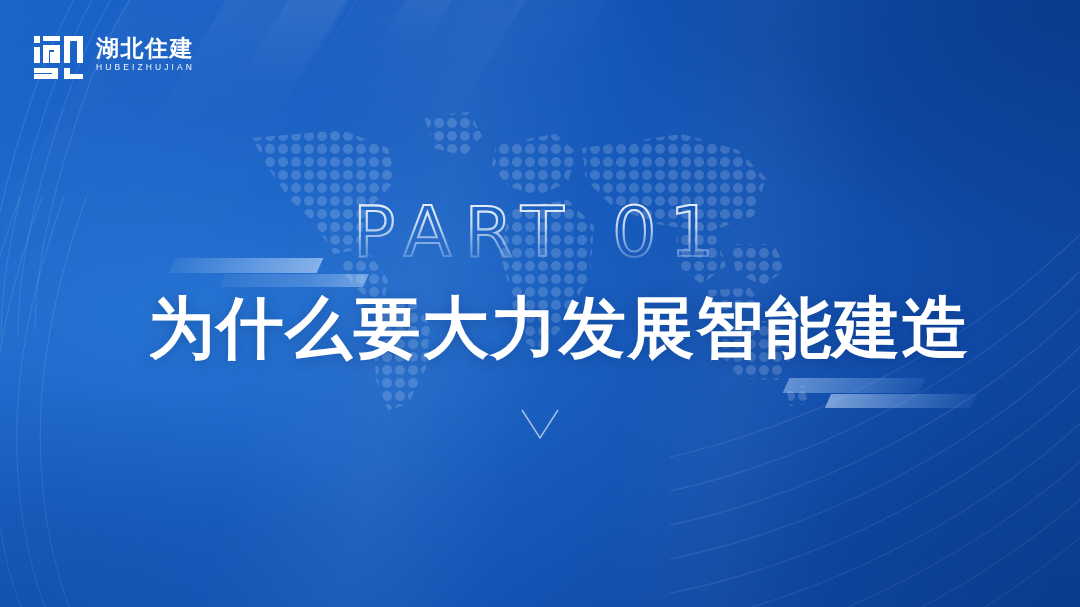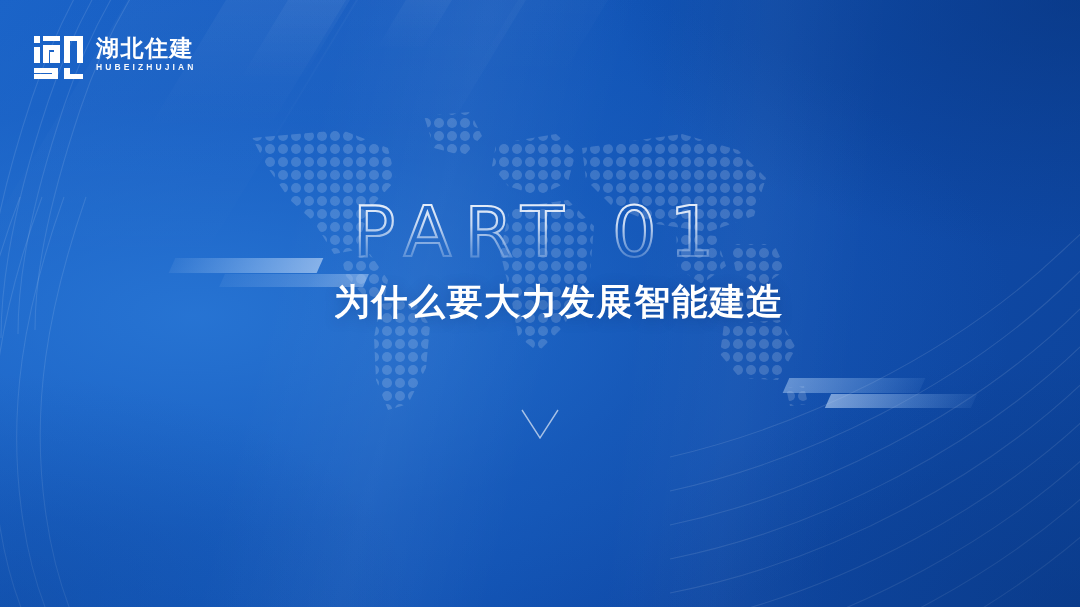--- a/index.html
+++ b/index.html
@@ -87,21 +87,21 @@
   .logo-cn {
     font-size:23px; line-height:1;
     font-weight:700; color:#ffffff;
     letter-spacing:1.5px;
     font-family:"DejaVu Sans","Liberation Sans",sans-serif;
     white-space:nowrap;
   }
   .logo-en {
     font-size:8.5px; line-height:1;
     color:#ffffff; letter-spacing:3.1px;
-    font-weight:700;
+    font-weight:400;
     white-space:nowrap;
     opacity:.95;
   }
 
   
   .bar {
     position:absolute;
     transform:skewX(-24deg);
     pointer-events:none;
   }
@@ -136,24 +136,24 @@
     font-weight:400;
     letter-spacing:13px;
     fill:none;
     stroke:url(#partGrad);
     stroke-width:2.1;
     paint-order:stroke;
   }
 
   
   .headline {
-    position:absolute; left:0; top:283px; width:1080px;
+    position:absolute; left:0; top:293px; width:1080px;
     text-align:center;
     font-family:"DejaVu Sans","Liberation Sans",sans-serif;
-    font-size:36px; line-height:1.06;
+    font-size:67px; line-height:1.06;
     font-weight:700; color:#ffffff;
     letter-spacing:1.5px;
     white-space:nowrap;
     text-shadow:0 2px 14px rgba(4,36,96,0.30);
     padding-left:38px;
   }
 
   
   .chev {
     position:absolute; left:0; top:408px; width:1080px;

